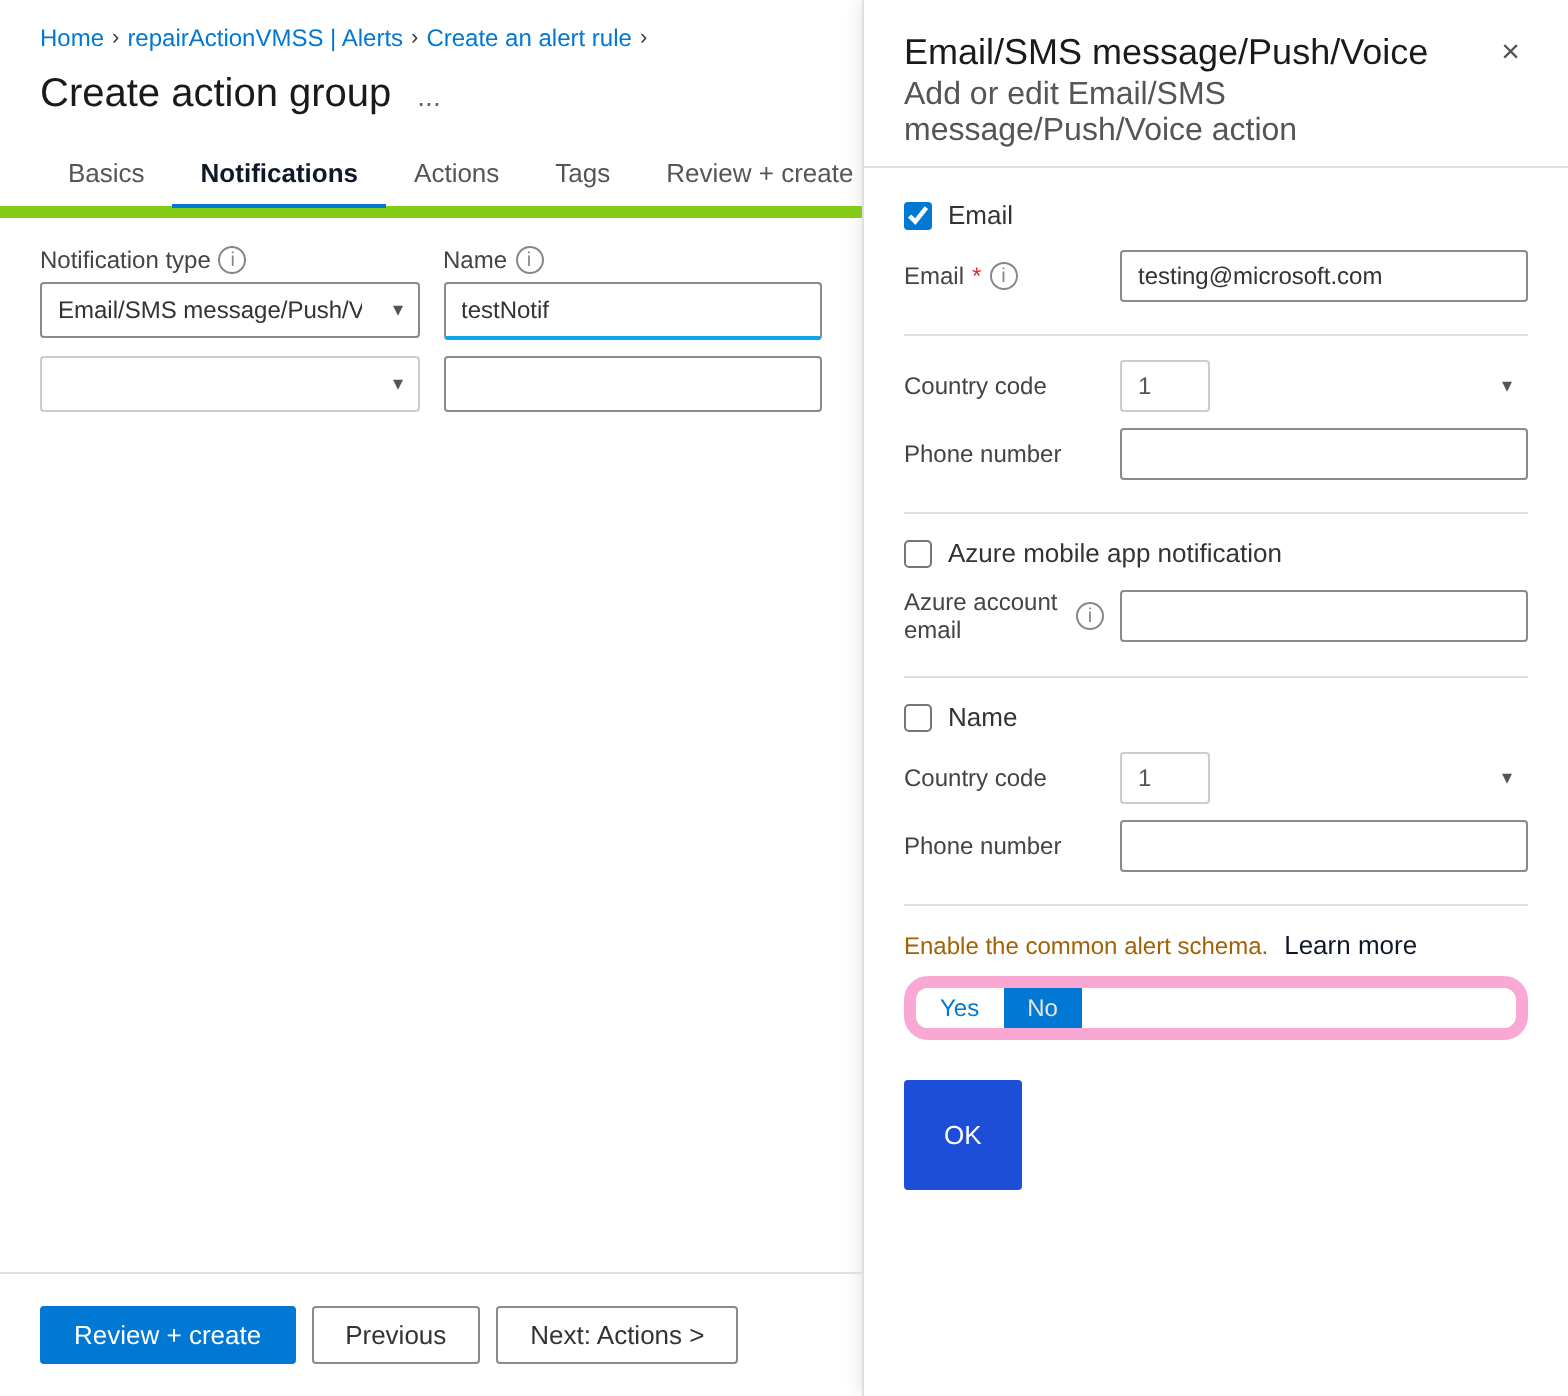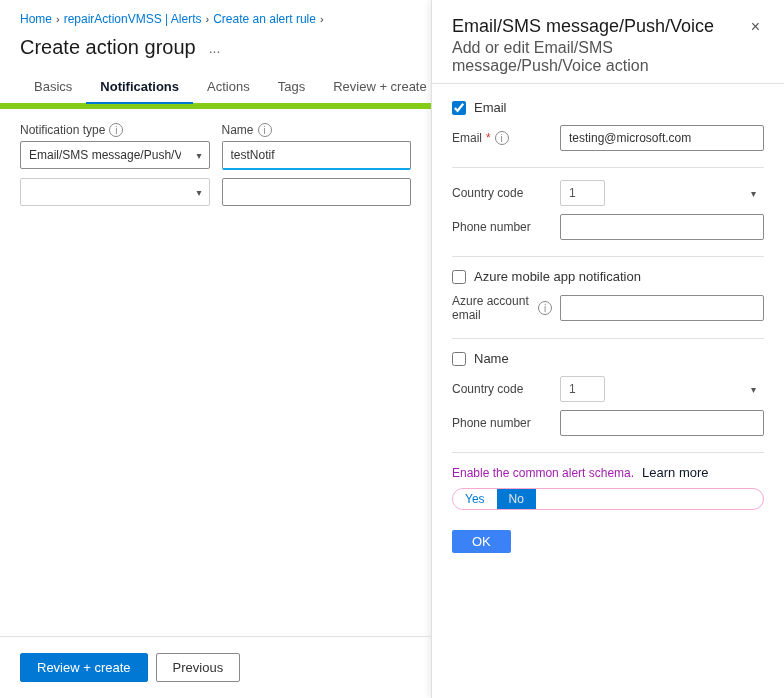--- a/index.html
+++ b/index.html
@@ -300,46 +300,46 @@
     
     .toggle-row {
       display: flex;
       align-items: center;
       gap: 8px;
       margin-top: 12px;
       margin-bottom: 8px;
     }
     .toggle-label-text {
       font-size: 12px;
-      color: #a21caf;
+      color: #a16207;
     }
     .toggle-group {
       display: flex;
-      border: 1px solid #f9a8d4;
+      border: 6px solid #f9a8d4;
       border-radius: 12px;
       overflow: hidden;
     }
     .toggle-option {
       padding: 3px 12px;
       font-size: 12px;
       cursor: pointer;
       background: #fff;
       color: #0078d4;
       border: none;
     }
     .toggle-option.selected {
       background: #0078d4;
       color: #e5e5e5;
     }
 
     .ok-btn {
-      background: #3b82f6;
+      background: #1d4ed8;
       color: #fff;
       border: none;
-      padding: 4px 20px;
+      padding: 20px 20px;
       border-radius: 2px;
       cursor: pointer;
       font-size: 13px;
       margin-top: 8px;
     }
 
     .learn-more { color: #0f172a; text-decoration: none; cursor: pointer; }
   </style>
 </head>
 <body>
@@ -403,20 +403,21 @@
       </div>
       <div class="form-col">
         <input type="text" class="form-input" value="" style="">
       </div>
     </div>
   </div>
 
   <div class="bottom-bar">
     <button class="btn btn-primary">Review + create</button>
     <button class="btn btn-secondary">Previous</button>
+    <button class="btn btn-secondary">Next: Actions &gt;</button>
   </div>
 </div>
 
 <div class="right-panel">
   <div class="flyout-header">
     <div>
       <div class="flyout-title">Email/SMS message/Push/Voice</div>
       <div class="flyout-subtitle">Add or edit Email/SMS message/Push/Voice action</div>
     </div>
     <button class="close-btn">×</button>

